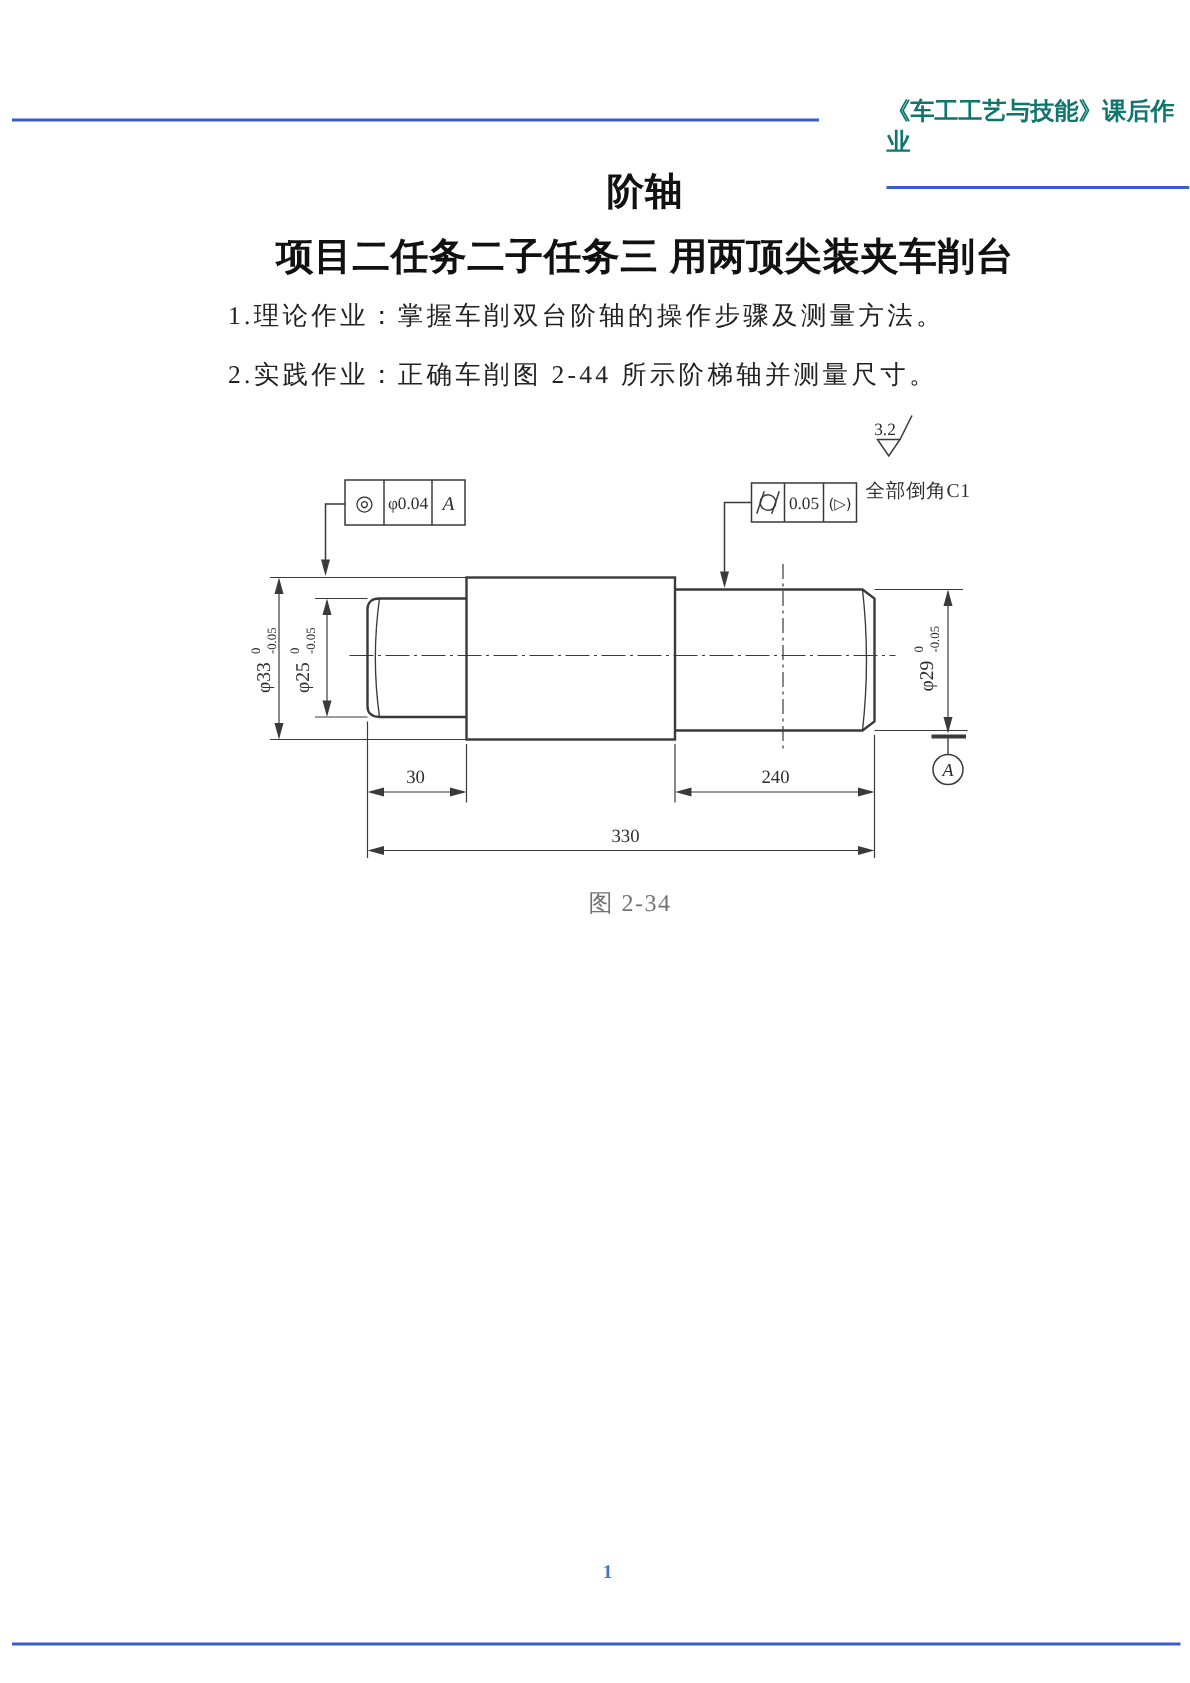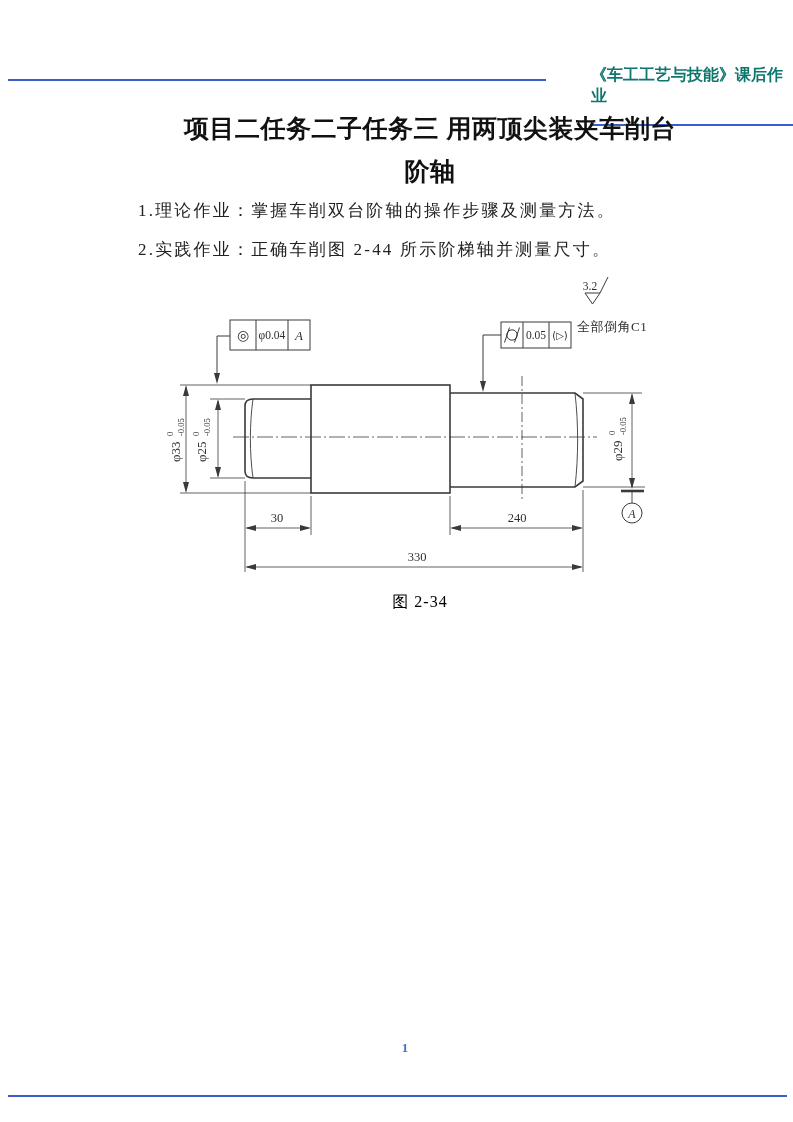--- a/index.html
+++ b/index.html
@@ -7,27 +7,27 @@
   .abs{position:absolute;}
 
   
   .header-rule{left:8px;top:79px;width:538px;height:2px;background:#3a5dc7;}
   .header-course{left:547px;top:64px;font-family:"Liberation Sans",sans-serif;font-weight:bold;font-size:16px;line-height:21px;color:#0f766e;border-bottom:2px solid #3a5dc7;padding-bottom:18px;letter-spacing:0px;margin-left:44px;}
 
   
   .doc-title{left:100px;top:107px;width:660px;text-align:center;font-family:"Liberation Sans",sans-serif;font-weight:bold;font-size:25px;line-height:43px;color:#111;letter-spacing:0.5px;}
 
   
-  .task{left:138px;width:540px;font-size:17px;letter-spacing:2.2px;color:#222;}
+  .task{left:152px;width:540px;font-size:17px;letter-spacing:2.2px;color:#222;}
   .task1{top:199px;}
   .task2{top:238px;}
 
   
   .drawing-svg{left:150px;top:270px;}
-  .caption{left:47px;top:592px;width:746px;text-align:center;font-size:16px;color:#000000;letter-spacing:1px;}
+  .caption{left:47px;top:592px;width:746px;text-align:center;font-size:16px;color:#737373;letter-spacing:1px;}
 
   
   .page-num{left:0;top:1040px;width:810px;text-align:center;font-size:13px;font-weight:bold;color:#4472c4;}
   .footer-rule{left:8px;top:1095px;width:779px;height:2px;background:#3a5dc7;}
 
   
   text{fill:#2e2e2e;font-family:"Liberation Serif",serif;}
   .dimnom{font-size:13px;}
   .tol{font-size:8.5px;}
   .dimnum{font-size:12.5px;}
@@ -39,22 +39,22 @@
   .note{font-size:13px;letter-spacing:0.5px;}
   .datumA{font-size:12px;font-style:italic;}
 </style>
 </head>
 <body>
 
 <div class="abs header-rule"></div>
 <div class="abs header-course">《车工工艺与技能》课后作业</div>
 
 <div class="abs doc-title">
+  <div>阶轴</div>
   <div>项目二任务二子任务三 用两顶尖装夹车削台</div>
-  <div>阶轴</div>
 </div>
 
 <div class="abs task task1">1.理论作业：掌握车削双台阶轴的操作步骤及测量方法。</div>
 <div class="abs task task2">2.实践作业：正确车削图 2-44 所示阶梯轴并测量尺寸。</div>
 
 <svg class="abs drawing-svg" width="520" height="310" viewBox="150 270 520 310" xmlns="http://www.w3.org/2000/svg">
   <g stroke="#3a3a3a" fill="none" stroke-width="1">
 
     <g>
       <path d="M585 293 L600 293 L592.5 304 Z" stroke-width="1"></path>

